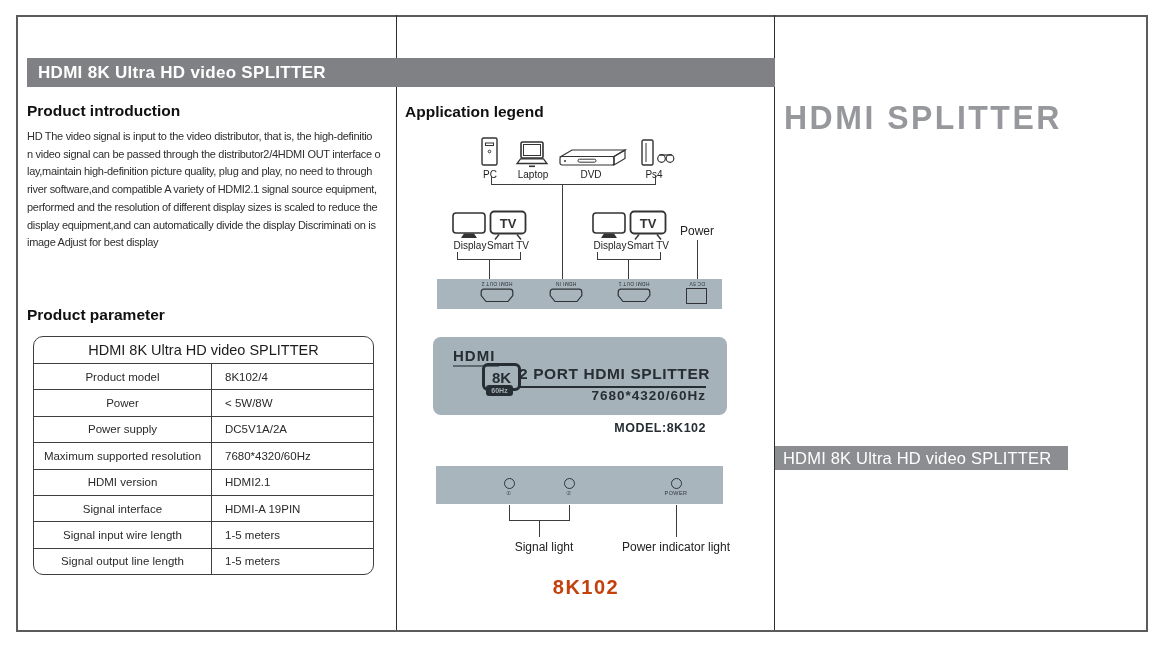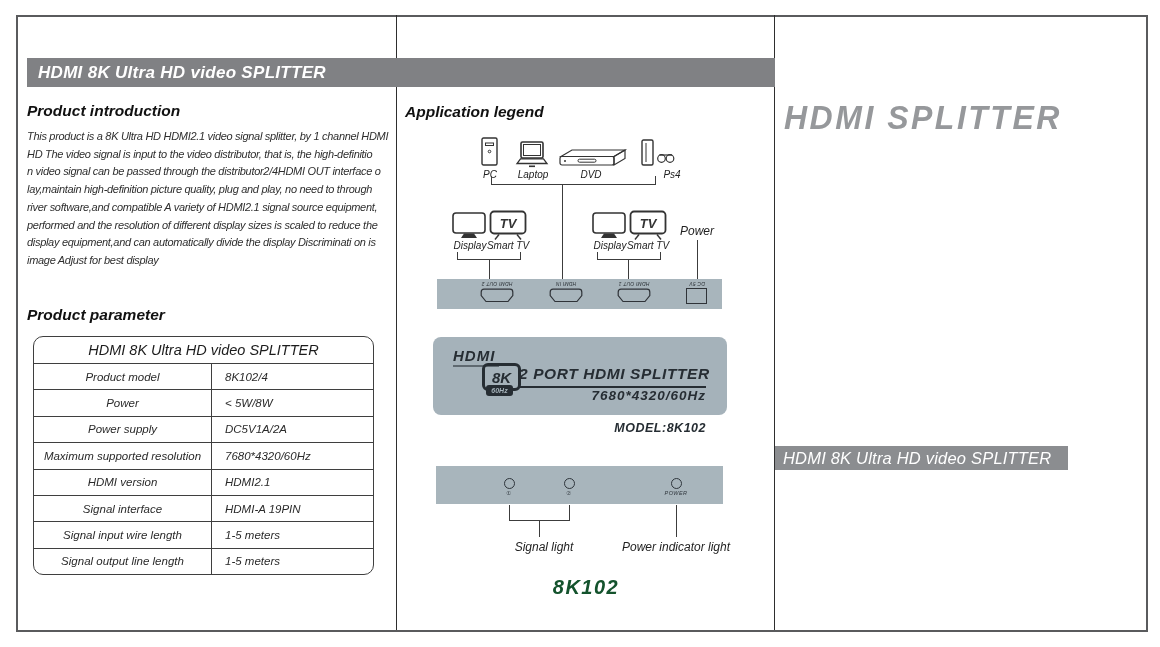--- a/index.html
+++ b/index.html
@@ -1,17 +1,17 @@
 <!DOCTYPE html>
 <html><head>
 <meta charset="utf-8">
 <style>
   html,body{margin:0;padding:0;background:#fff;}
   .page{position:relative;width:1160px;height:647px;background:#ffffff;
-        font-family:"Liberation Sans","DejaVu Sans",sans-serif;color:#1c1c1c;overflow:hidden;font-style:italic;}
+        font-family:"Liberation Sans","DejaVu Sans",sans-serif;color:#1c1c1c;overflow:hidden;}
   .abs{position:absolute;}
 
   
   .outer{left:16px;top:15px;width:1128px;height:613px;border:2px solid #5a5b5d;z-index:0;}
   .vdiv{top:15px;height:615px;width:0;border-left:1.5px solid #2e2e2e;z-index:1;}
 
   
   .header-bar{left:27px;top:58px;width:748px;height:29px;background:#808184;z-index:2;
               display:flex;align-items:center;}
   .header-bar span{color:#ffffff;font-weight:bold;font-size:17px;letter-spacing:.3px;padding-left:11px;}
@@ -50,21 +50,21 @@
   .dev-title{left:86px;top:28px;width:187px;font-weight:bold;font-size:15.5px;letter-spacing:.6px;
              white-space:nowrap;border-bottom:2.5px solid #262d33;padding-bottom:3px;}
   .dev-res{right:21px;top:51px;font-weight:bold;font-size:13.5px;letter-spacing:1px;}
   .dev-model{right:21px;top:84px;font-weight:bold;font-size:12.5px;letter-spacing:.5px;}
 
   .front-panel{left:436px;top:466px;width:287px;height:38px;background:#a8b5bc;}
   .led{position:absolute;top:12px;width:9px;height:9px;border:1.5px solid #2f363c;border-radius:50%;}
   .led-lbl{position:absolute;top:24px;width:50px;text-align:center;font-size:5.5px;color:#2f363c;letter-spacing:.4px;}
 
   .model-number{left:397px;top:576px;width:378px;text-align:center;font-weight:bold;font-size:20px;
-                letter-spacing:1.5px;color:#14532d;}
+                letter-spacing:1.5px;color:#c2410c;}
 
   
   .big-title{left:784px;top:99px;font-weight:bold;font-size:32px;letter-spacing:2.5px;color:#96989b;
              white-space:nowrap;transform:scaleY(1.02);transform-origin:left top;}
   .banner{left:775px;top:446px;width:293px;height:24px;background:#8b8d90;z-index:2;display:flex;align-items:center;}
   .banner span{color:#fff;font-size:16.5px;letter-spacing:.2px;padding-left:8px;white-space:nowrap;}
 
   svg{display:block;}
 </style>
 </head>
@@ -76,21 +76,20 @@
   <div class="abs vdiv" style="left:396px;"></div>
   <div class="abs vdiv" style="left:774px;"></div>
 
   <div class="abs header-bar">
     <span>HDMI 8K Ultra HD video SPLITTER</span>
   </div>
 
   <div class="abs h2" style="left:27px;top:102px;">Product introduction</div>
 
   <div class="abs intro-text">
-    <div>  This product is a 8K Ultra HD HDMI2.1 video signal splitter, by 1 channel HDMI</div>
     <div>HD The video signal is input to the video distributor, that is, the high-definitio</div>
     <div>n video signal can be passed through the distributor2/4HDMI OUT interface o</div>
     <div>lay,maintain high-definition picture quality, plug and play, no need to through</div>
     <div>river software,and compatible A variety of HDMI2.1 signal source equipment,</div>
     <div>performed and the resolution of different display sizes is scaled to reduce the</div>
     <div>display equipment,and can automatically divide the display Discriminati on is</div>
     <div>image Adjust for best display</div>
   </div>
 
   <div class="abs h2" style="left:27px;top:306px;">Product parameter</div>
@@ -162,21 +161,21 @@
       <rect x="3" y="1" width="11" height="25" rx="1.5" fill="none" stroke="#333" stroke-width="1.4"></rect>
       <line x1="7" y1="4" x2="7" y2="23" stroke="#333" stroke-width="1"></line>
       <path d="M20.5 16 H33" stroke="#333" stroke-width="1.2" fill="none"></path>
       <circle cx="22.5" cy="19.5" r="3.8" fill="none" stroke="#333" stroke-width="1.2"></circle>
       <circle cx="31" cy="19.5" r="3.8" fill="none" stroke="#333" stroke-width="1.2"></circle>
     </svg>
   </div>
   <div class="abs lbl" style="left:470px;top:169px;width:40px;">PC</div>
   <div class="abs lbl" style="left:503px;top:169px;width:60px;">Laptop</div>
   <div class="abs lbl" style="left:561px;top:169px;width:60px;">DVD</div>
-  <div class="abs lbl" style="left:652px;top:169px;width:40px;">Ps4</div>
+  <div class="abs lbl" style="left:634px;top:169px;width:40px;">Ps4</div>
 
   <div class="abs vl" style="left:491px;top:176px;height:8px;"></div>
   <div class="abs vl" style="left:655px;top:176px;height:8px;"></div>
   <div class="abs hl" style="left:491px;top:184px;width:165px;"></div>
   <div class="abs vl" style="left:562px;top:184px;height:96px;"></div>
 
   <div class="abs" style="left:452px;top:212px;">
     <svg width="34" height="27" viewBox="0 0 34 27">
       <rect x="1" y="1" width="32" height="20" rx="3" fill="none" stroke="#333" stroke-width="1.6"></rect>
       <path d="M12 21.5 L22 21.5 L25 26 L9 26 Z" fill="#333"></path>

